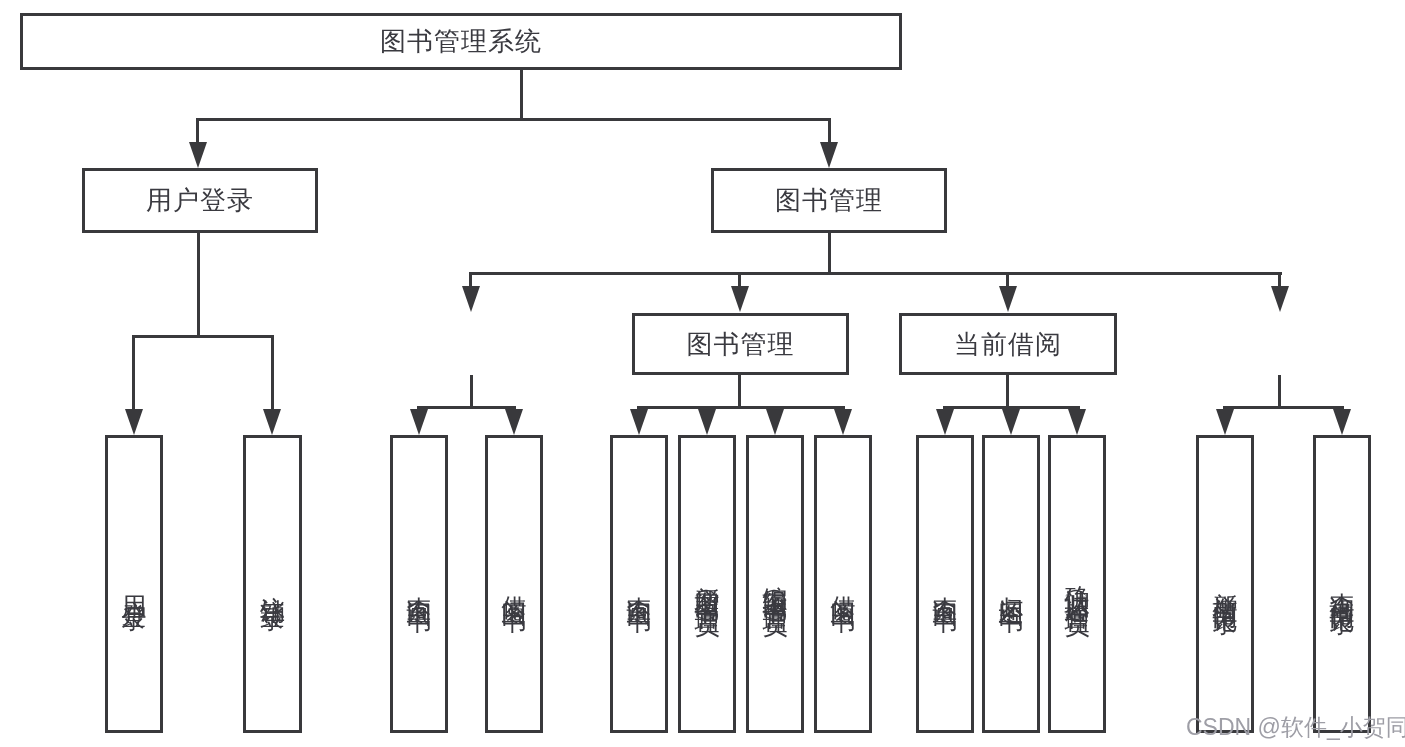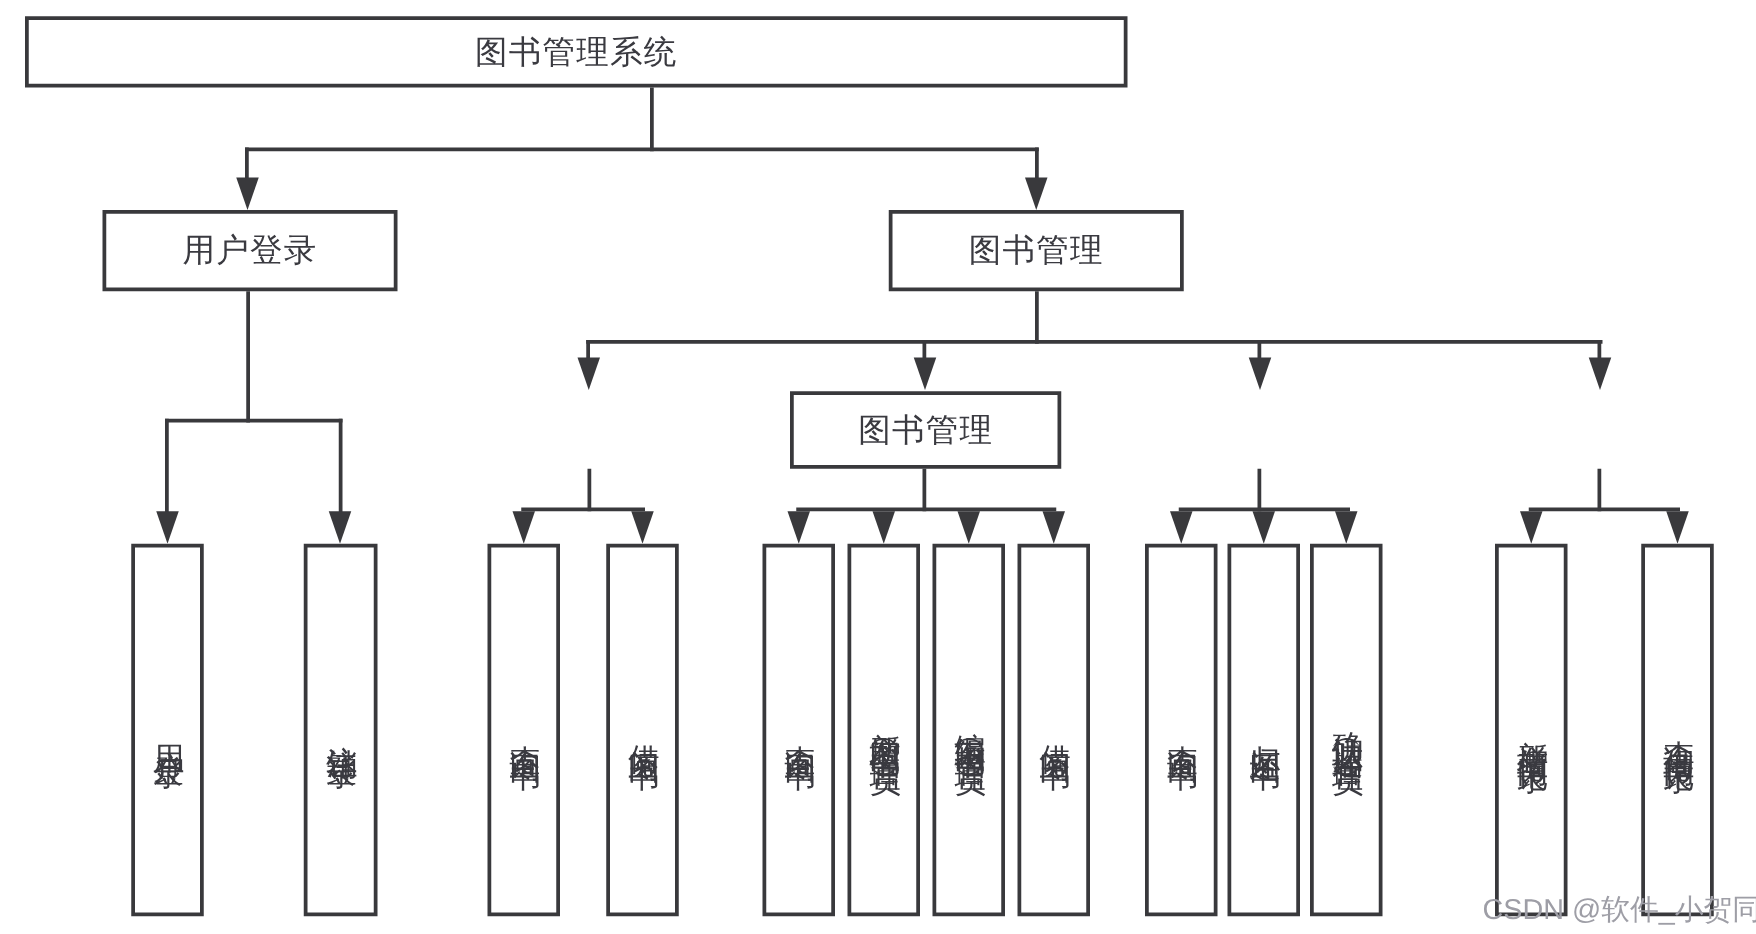--- a/index.html
+++ b/index.html
@@ -85,20 +85,21 @@
   <div class="line" style="left:469px;top:272px;width:3px;height:17px"></div>
   <div class="arr" style="left:462px;top:286px"></div>
   <div class="line" style="left:738px;top:272px;width:3px;height:17px"></div>
   <div class="arr" style="left:731px;top:286px"></div>
   <div class="line" style="left:1006px;top:272px;width:3px;height:17px"></div>
   <div class="arr" style="left:999px;top:286px"></div>
   <div class="line" style="left:1278px;top:272px;width:3px;height:17px"></div>
   <div class="arr" style="left:1271px;top:286px"></div>
 
   <div class="box hbox" style="left:632px;top:313px;width:217px;height:62px">图书管理</div>
+  <div class="box hbox" style="left:899px;top:313px;width:218px;height:62px">当前借阅</div>
 
   <div class="line" style="left:470px;top:375px;width:3px;height:34px"></div>
   <div class="line" style="left:417px;top:406px;width:99px;height:3px"></div>
   <div class="arr" style="left:410px;top:409px"></div>
   <div class="arr" style="left:505px;top:409px"></div>
 
   <div class="line" style="left:738px;top:375px;width:3px;height:34px"></div>
   <div class="line" style="left:637px;top:406px;width:208px;height:3px"></div>
   <div class="arr" style="left:630px;top:409px"></div>
   <div class="arr" style="left:698px;top:409px"></div>

